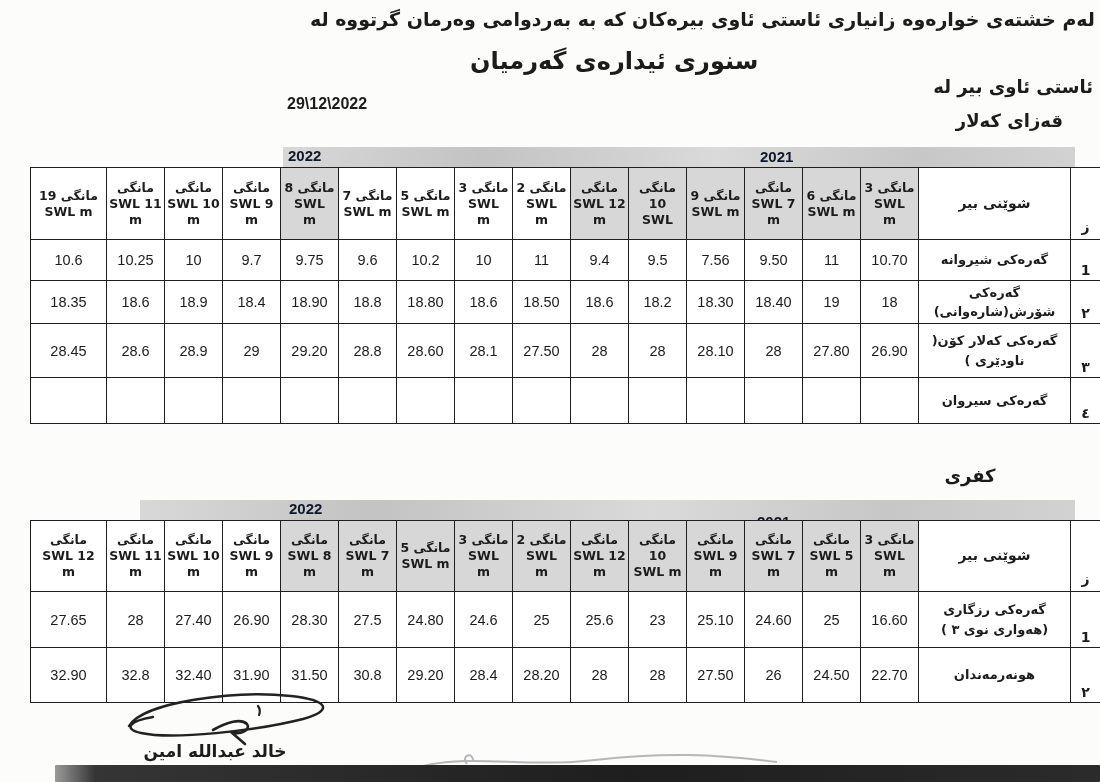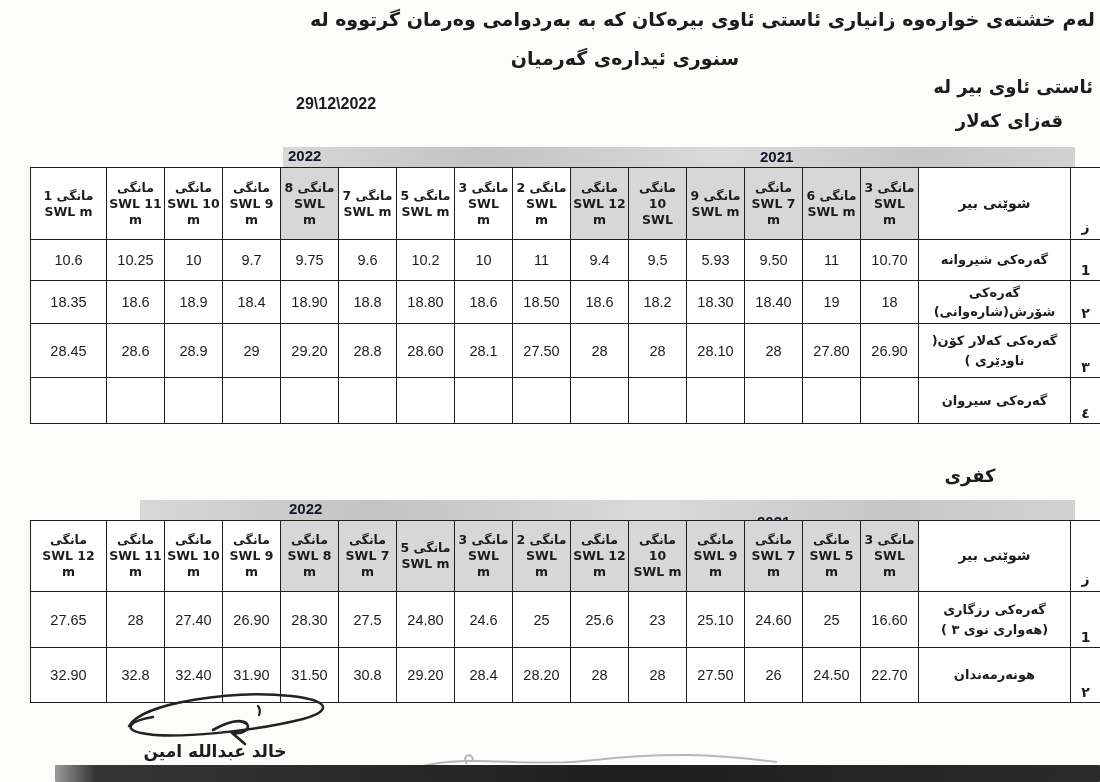--- a/index.html
+++ b/index.html
@@ -1,26 +1,26 @@
 <!DOCTYPE html>
 <html lang="ckb"><head>
 <meta charset="utf-8">
 <style>
   html,body{margin:0;padding:0;background:#e8e8e8;}
   .page{position:relative;width:1100px;height:782px;background:#fcfcfb;overflow:hidden;
         font-family:"DejaVu Sans",sans-serif;color:#1c1c1c;margin:0 auto;}
   .abs{position:absolute;}
   .rtl{direction:rtl;unicode-bidi:embed;}
   .title1{top:8px;left:275px;width:820px;text-align:right;font-size:19px;font-weight:700;}
-  .title2{top:47px;left:470px;width:310px;text-align:center;font-size:19px;font-weight:700;}
+  .title2{top:47px;left:470px;width:310px;text-align:left;font-size:24px;font-weight:700;}
   .sec-t1-a{top:76px;left:790px;width:303px;text-align:right;font-size:18px;font-weight:700;}
   .sec-t1-b{top:110px;left:760px;width:303px;text-align:right;font-size:18px;font-weight:700;}
   .sec-t2-a{top:431px;left:795px;width:302px;text-align:right;font-size:18px;font-weight:700;}
   .sec-t2-b{top:465px;left:900px;width:140px;text-align:center;font-size:18px;font-weight:700;}
-  .date{top:95px;left:287px;font-size:16px;font-weight:600;font-family:"Liberation Sans",sans-serif;margin-left:9px;}
+  .date{top:95px;left:287px;font-size:16px;font-weight:600;font-family:"Liberation Sans",sans-serif;}
   .band{height:20px;background:linear-gradient(90deg,#d8d8d8,#c3c3c3 25%,#dadada 55%,#c7c7c7 80%,#d2d2d2);}
   .band1{left:283px;top:147px;width:792px;}
   .band2{left:140px;top:500px;width:935px;}
   .yr{font-size:15px;font-weight:700;font-family:"Liberation Sans",sans-serif;color:#0f172a;}
   .yr-t1-2022{left:288px;top:147px;} .yr-t1-2021{left:760px;top:148px;}
   .yr-t2-2022{left:289px;top:500px;} .yr-t2-2021{left:757px;top:513px;}
   table.data-table{position:absolute;left:30px;width:1070px;border-collapse:collapse;
         table-layout:fixed;background:#fff;}
   #table1{top:167px;} #table2{top:520px;}
   .data-table th,.data-table td{border:1.5px solid #1f1f1f;padding:1px 2px;overflow:hidden;}
@@ -75,21 +75,21 @@
         <col style="width: 58px;">
         <col style="width: 58px;">
         <col style="width: 58px;">
         <col style="width: 58px;">
         <col style="width: 152px;">
         <col style="width: 30px;">
       </colgroup>
       <thead>
         <tr>
           <th>
-            <div>مانگی  1</div>
+            <div>مانگی  19</div>
             <div>SWL  m</div>
           </th>
           <th>
             <div>مانگی</div>
             <div>SWL 11</div>
             <div>m</div>
           </th>
           <th>
             <div>مانگی</div>
             <div>SWL 10</div>
@@ -161,21 +161,21 @@
           <td class="val">10.25</td>
           <td class="val">10</td>
           <td class="val">9.7</td>
           <td class="val">9.75</td>
           <td class="val">9.6</td>
           <td class="val">10.2</td>
           <td class="val">10</td>
           <td class="val">11</td>
           <td class="val">9.4</td>
           <td class="val">9.5</td>
-          <td class="val">5.93</td>
+          <td class="val">7.56</td>
           <td class="val">9.50</td>
           <td class="val">11</td>
           <td class="val">10.70</td>
           <td class="well">گەرەکی شیروانە</td>
           <td class="rownum">1</td>
         </tr>
         <tr>
           <td class="val">18.35</td>
           <td class="val">18.6</td>
           <td class="val">18.9</td>

